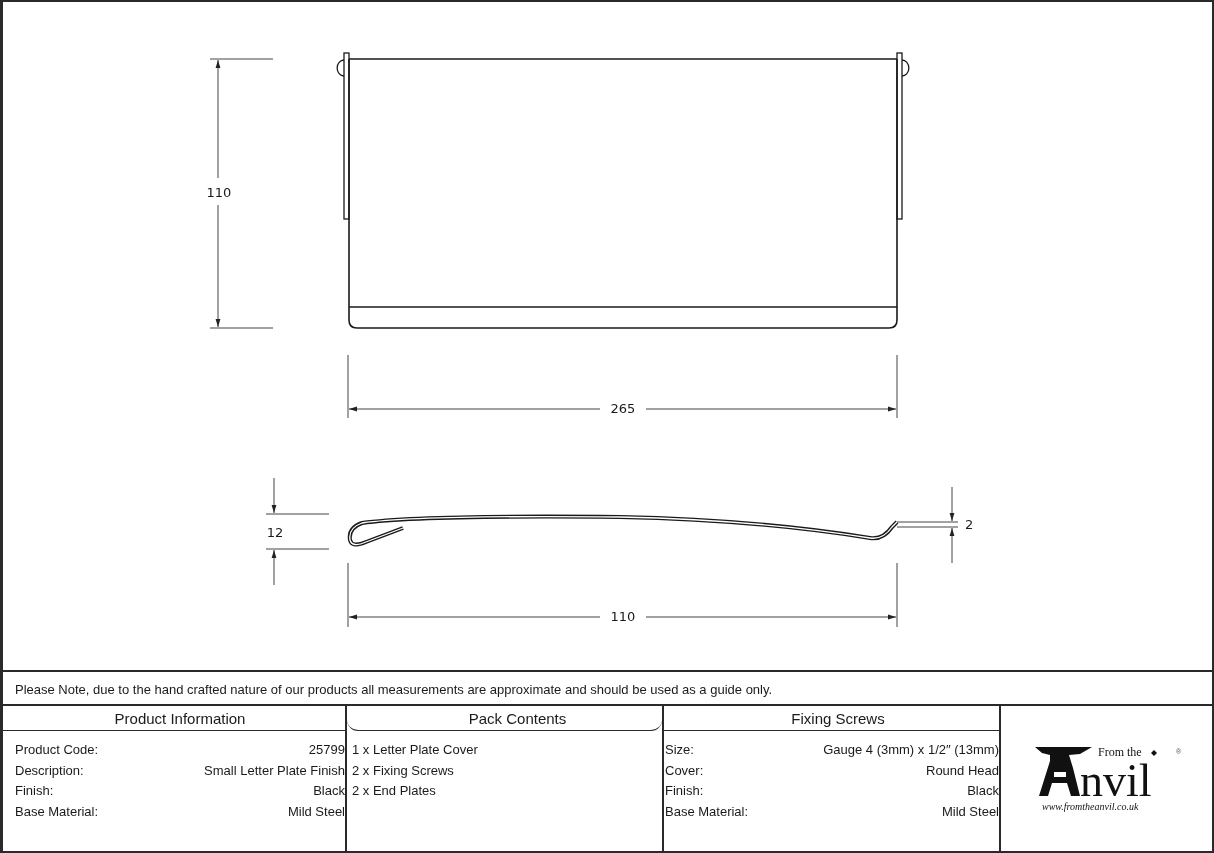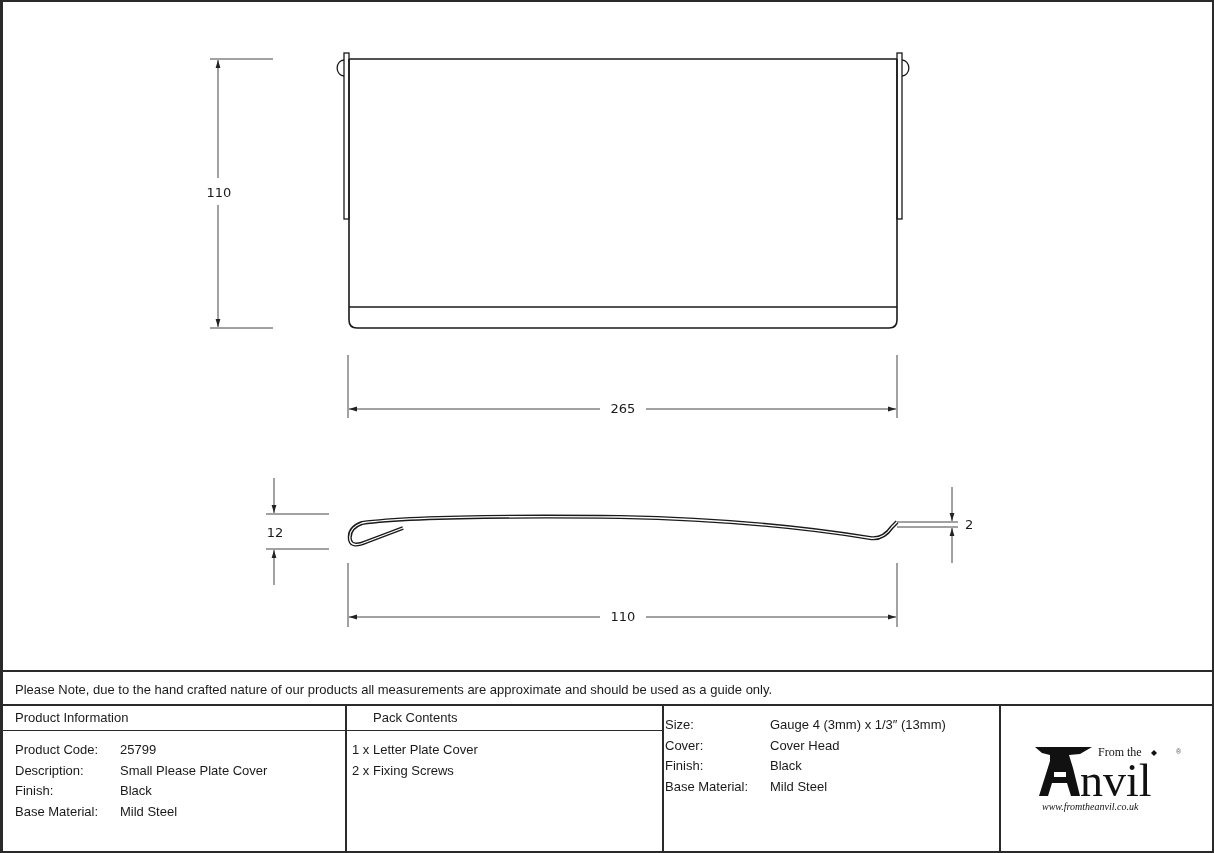--- a/index.html
+++ b/index.html
@@ -9,23 +9,23 @@
            box-sizing: border-box; border: 2px solid #2a2a2a; border-left-width: 3px; border-top-width: 2px; border-right-width: 2px; }
   svg.drawing { position: absolute; left: 0; top: 0; }
   .dim-text { font-family: "DejaVu Sans", sans-serif; font-size: 13px; fill: #1a1a1a; }
 
   .info { position: absolute; left: 0; top: 670px; width: 1214px; height: 183px; }
   .note-row { position: absolute; left: 0; top: 0; width: 1214px; height: 36px;
               border-top: 2px solid #2a2a2a; border-bottom: 2px solid #2a2a2a; box-sizing: border-box; }
   .note-text { position: absolute; left: 15px; top: 10px; font-size: 13px; }
   .col { position: absolute; top: 36px; height: 147px; box-sizing: border-box; }
   .col-head { height: 25px; border-bottom: 1px solid #2a2a2a; box-sizing: border-box;
-              padding: 4px 0 0 15px; font-size: 13px; }
+              padding: 4px 0 0 15px; font-size: 15px; text-align: center; }
   .col-body { padding: 9px 0 0 15px; font-size: 13px; line-height: 20.5px; }
-  .kv { display: flex; }
+  .kv { display: flex; justify-content: space-between; }
   .kv .k { width: 105px; }
   .sep { position: absolute; top: 36px; width: 2px; height: 147px; background: #2a2a2a; }
   .logo { position: absolute; left: 1000px; top: 36px; width: 214px; height: 147px; }
 </style>
 </head>
 <body>
 
 <div class="frame"></div>
 
 <svg class="drawing" width="1214" height="670" viewBox="0 0 1214 670">
@@ -100,52 +100,54 @@
 
   <div class="col" style="left:0; width:345px;">
     <div class="col-head">Product Information</div>
     <div class="col-body">
       <div class="kv">
           <span class="k">Product Code:</span>
           <span>25799</span>
         </div>
       <div class="kv">
           <span class="k">Description:</span>
-          <span>Small Please Plate Cover</span>
+          <span>Small Letter Plate Finish</span>
         </div>
       <div class="kv">
           <span class="k">Finish:</span>
           <span>Black</span>
         </div>
       <div class="kv">
           <span class="k">Base Material:</span>
           <span>Mild Steel</span>
         </div>
     </div>
   </div>
   <div class="sep" style="left:345px;"></div>
 
   <div class="col" style="left:347px; width:315px;">
-    <div class="col-head" style="padding-left:26px;">Pack Contents</div>
+    <div class="col-head" style="padding-left:26px;border-radius:11px;">Pack Contents</div>
     <div class="col-body" style="padding-left:5px;">
       <div>1 x Letter Plate Cover</div>
       <div>2 x Fixing Screws</div>
+      <div>2 x End Plates</div>
     </div>
   </div>
   <div class="sep" style="left:662px;"></div>
 
   <div class="col" style="left:664px; width:335px;">
+    <div class="col-head" style="padding-left:13px;">Fixing Screws</div>
     <div class="col-body" style="padding-left:1px;">
       <div class="kv">
           <span class="k">Size:</span>
-          <span>Gauge 4 (3mm) x 1/3″ (13mm)</span>
+          <span>Gauge 4 (3mm) x 1/2″ (13mm)</span>
         </div>
       <div class="kv">
           <span class="k">Cover:</span>
-          <span>Cover Head</span>
+          <span>Round Head</span>
         </div>
       <div class="kv">
           <span class="k">Finish:</span>
           <span>Black</span>
         </div>
       <div class="kv">
           <span class="k">Base Material:</span>
           <span>Mild Steel</span>
         </div>
     </div>

